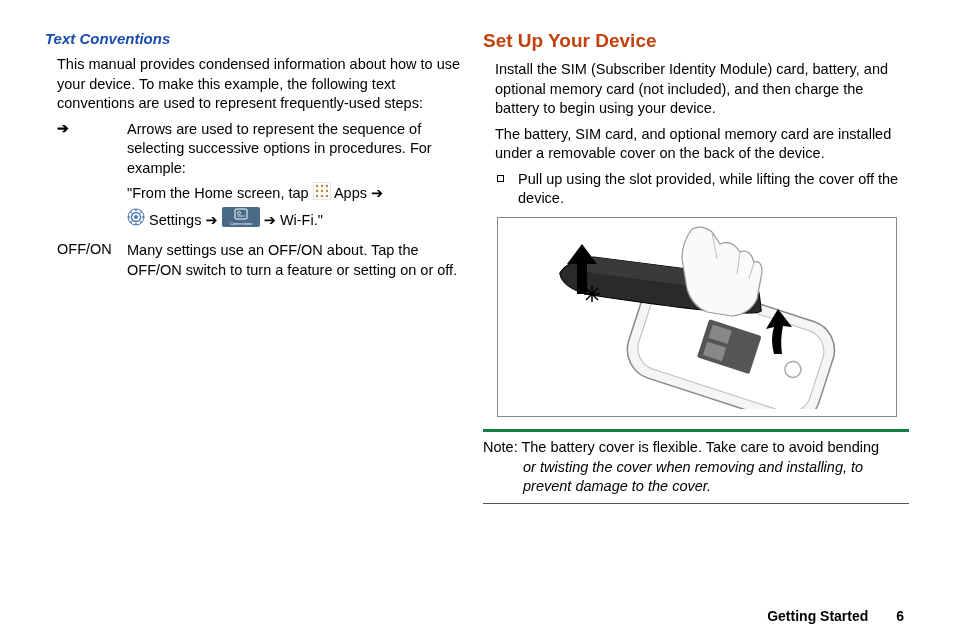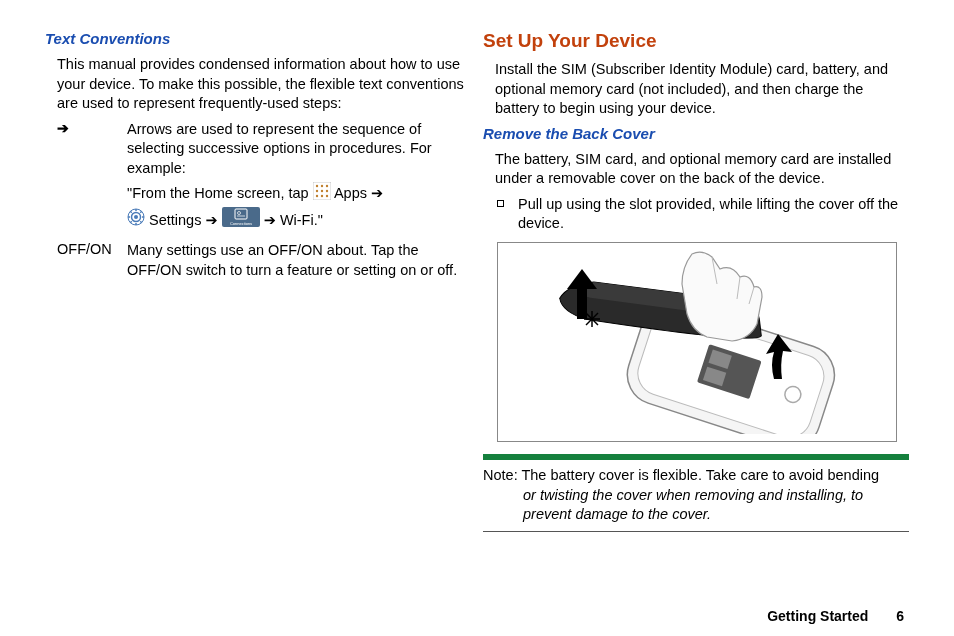--- a/index.html
+++ b/index.html
@@ -80,21 +80,21 @@
       border: 1px solid #888;
       width: 400px;
       height: 200px;
       margin-left: 14px;
       margin-top: 8px;
       display: flex;
       align-items: center;
       justify-content: center;
     }
     .note-block {
-      border-top: 6px solid #15803d;
+      border-top: 3px solid #15803d;
       border-bottom: 1px solid #555;
       padding: 6px 0;
       margin-top: 12px;
       font-size: 14.5px;
       line-height: 1.35;
     }
     .note-indent {
       display: block;
       margin-left: 40px;
       font-style: italic;
@@ -110,21 +110,21 @@
       display: inline-block;
       margin-left: 24px;
     }
   </style>
 </head>
 <body>
 
 <div class="columns">
   <div class="col">
     <div class="h-blue-italic">Text Conventions</div>
-    <div class="body-text indent-main">This manual provides condensed information about how to use your device. To make this possible, the flexible text conventions are used to represent frequently-used steps:</div>
+    <div class="body-text indent-main">This manual provides condensed information about how to use your device. To make this example, the following text conventions are used to represent frequently-used steps:</div>
 
     <div class="conv-row">
       <div class="conv-left">
         <span class="arrow-char">➔</span>
       </div>
       <div class="conv-right">
         <div>Arrows are used to represent the sequence of selecting successive options in procedures. For example:</div>
         <div class="wifi-row">
           <span>"From the Home screen, tap </span>
           <span class="icon-apps">
@@ -181,21 +181,20 @@
       <div class="conv-left bold">OFF/ON</div>
       <div class="conv-right">
         <span>Many settings use an </span><span class="bold">OFF/ON</span><span> about. Tap the </span><span class="bold">OFF/ON</span><span> switch to turn a feature or setting on or off.</span>
       </div>
     </div>
   </div>
 
   <div class="col">
     <div class="h-bold-blue">Set Up Your Device</div>
     <div class="body-text indent-main">Install the SIM (Subscriber Identity Module) card, battery, and optional memory card (not included), and then charge the battery to begin using your device.</div>
-    <div class="h-blue-italic" style="margin-top:4px">Remove the Back Cover</div>
     <div class="body-text indent-main">The battery, SIM card, and optional memory card are installed under a removable cover on the back of the device.</div>
 
     <div class="bullet-row">
       <div class="bullet-box"></div>
       <div class="body-text" style="margin-bottom:0">Pull up using the slot provided, while lifting the cover off the device.</div>
     </div>
 
     <div class="device-img">
       <svg width="380" height="185" viewBox="0 0 380 185">
 

